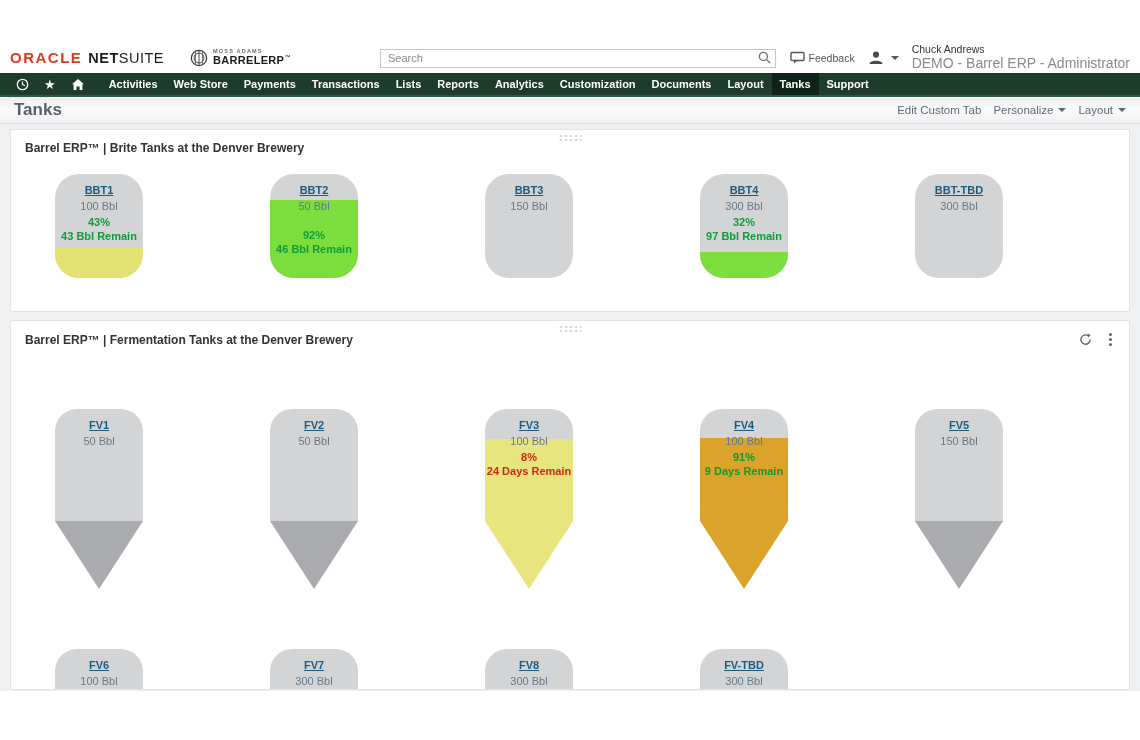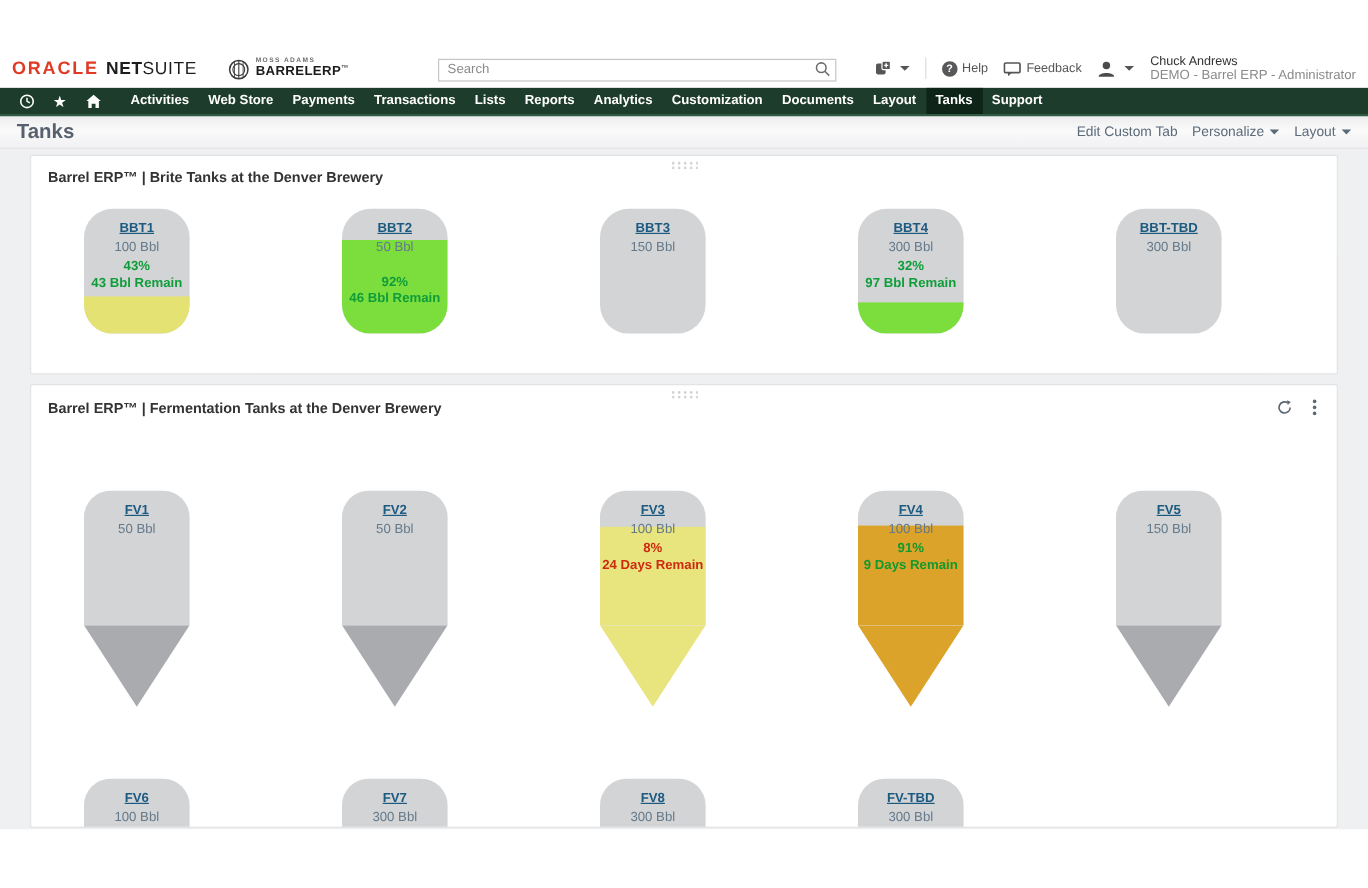--- a/index.html
+++ b/index.html
@@ -12,35 +12,35 @@
   .logo-netsuite { margin-left: 6px; font-size: 14.5px; color: #1d1d1d; letter-spacing: .5px; }
   .logo-netsuite .b1 { font-weight: bold; }
   .brand { display: flex; align-items: center; margin-left: 26px; gap: 5px; }
   .brand-circle { width: 18px; height: 18px; }
   .brand-text { line-height: 1; }
   .brand-small { font-size: 5.5px; color: #6c6c6c; letter-spacing: 1.2px; font-weight: bold; }
   .brand-name { font-size: 11px; color: #1c1c1c; letter-spacing: .3px; }
   .brand-name .p1 { font-weight: 600; }
   .brand-name .p2 { font-weight: 800; }
   .brand-name .tm { font-size: 6px; vertical-align: super; }
-  .searchwrap { position: absolute; left: 365px; top: 6px; width: 332px; height: 19px; }
+  .searchwrap { position: absolute; left: 380px; top: 6px; width: 396px; height: 19px; }
   .searchwrap input { width: 100%; height: 100%; border: 1px solid #c6c6c6; font-size: 11px;
     padding: 0 22px 0 7px; color: #444; outline: none; font-family: "Liberation Sans", sans-serif; }
   .searchwrap input::placeholder { color: #8a8a8a; }
   .search-ico { position: absolute; right: 5px; top: 3px; }
   .top-right { margin-left: auto; display: flex; align-items: center; gap: 13px; }
   .tr-item { display: flex; align-items: center; gap: 4px; font-size: 10.5px; color: #555; cursor: pointer; }
   .v-div { width: 1px; height: 18px; background: #ddd; }
   .caret { width: 0; height: 0; border-left: 4px solid transparent; border-right: 4px solid transparent;
     border-top: 4px solid #555; display: inline-block; margin-left: 2px; }
   .help-badge { width: 13px; height: 13px; border-radius: 50%; background: #58585a; color: #fff;
     font-size: 9px; font-weight: bold; display: flex; align-items: center; justify-content: center; }
   .userblock { line-height: 1.15; }
   .user-name { font-size: 10.5px; color: #333; }
-  .user-role { font-size: 11px; color: #8a8a8a; }
+  .user-role { font-size: 14px; color: #8a8a8a; }
 
   
   .navbar { height: 24px; background: #1e3c2b; border-bottom: 2px solid #2e5a42;
     display: flex; align-items: stretch; padding-left: 16px; }
   .nav-icons { display: flex; align-items: center; gap: 15px; margin-right: 16px; }
   .nav-ico { display: flex; align-items: center; cursor: pointer; }
   .star-glyph { color: #fff; font-size: 13px; line-height: 1; }
   .nav-menu { display: flex; align-items: stretch; }
   .nav-item { color: #fff; font-size: 11px; font-weight: bold; padding: 0 8px;
     display: flex; align-items: center; cursor: pointer; white-space: nowrap; }
@@ -49,21 +49,21 @@
   
   .pageheader { height: 27px; background: linear-gradient(#ededef, #fafafa 45%, #f1f1f3);
     border-bottom: 1px solid #dcdcde; display: flex; align-items: center;
     justify-content: space-between; padding: 0 14px; }
   .page-title { font-size: 17px; font-weight: bold; color: #56616d; }
   .page-actions { display: flex; align-items: center; gap: 12px; }
   .pa-link { font-size: 11.5px; color: #5b6b79; cursor: pointer; display: flex; align-items: center; }
   .pa-link .caret { border-top-color: #5b6b79; margin-left: 5px; }
 
   
-  .content { background: #eff0f2; height: 567px; padding: 5px 25px 0; overflow: hidden; }
+  .content { background: #eff0f2; height: 567px; padding: 5px 10px 0; overflow: hidden; }
   .panel { background: #fff; border: 1px solid #e2e3e5; border-radius: 2px; position: relative; }
   .panel-1 { height: 183px; }
   .panel-2 { margin-top: 8px; height: 370px; overflow: hidden; }
   .panel-head { display: flex; align-items: center; justify-content: space-between; padding: 11px 14px 0; }
   .panel-title { font-size: 12px; font-weight: bold; color: #333; }
   .panel-icons { display: flex; align-items: center; gap: 14px; }
   .drag-dots { position: absolute; top: 4px; left: 50%; transform: translateX(-50%);
     width: 23px; height: 7px; cursor: move;
     background-image: radial-gradient(#c7c7c9 1px, transparent 1.3px);
     background-size: 5px 4px; }

